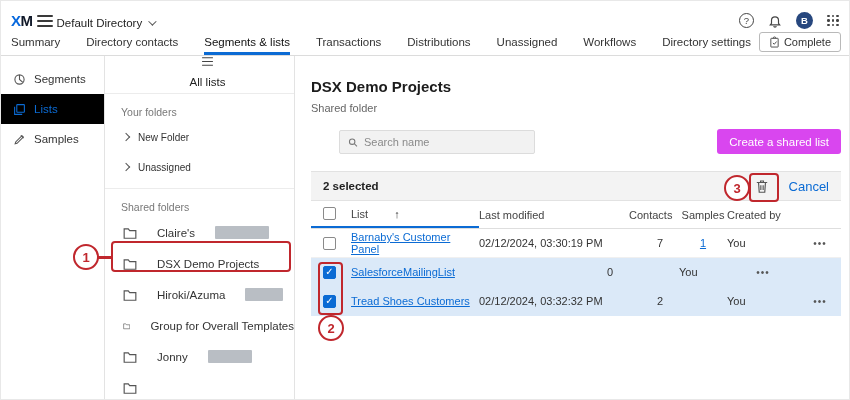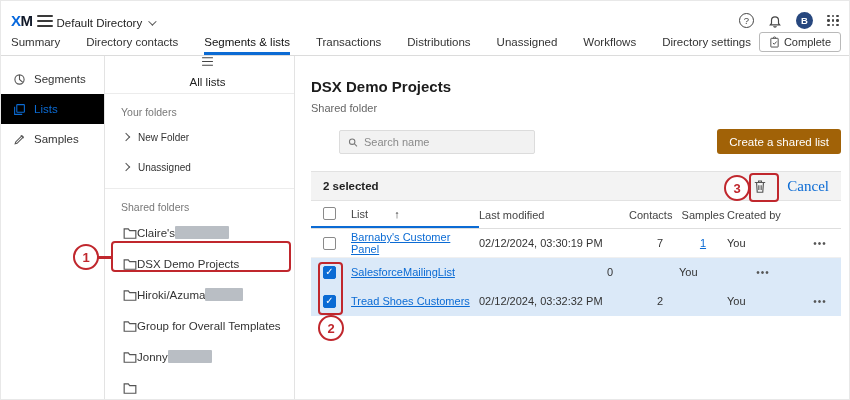--- a/index.html
+++ b/index.html
@@ -35,38 +35,38 @@
 
   .sidebar { width:104px; border-right:1px solid #e3e3e3; padding-top:8px; }
   .side-item { height:30px; display:flex; align-items:center; gap:8px; padding-left:12px; font-size:11.5px; color:#333; cursor:pointer; }
   .side-item.active { background:#000000; color:#0b6bd4; }
 
   .folders { width:190px; border-right:1px solid #e3e3e3; }
   .all-lists { height:38px; display:flex; align-items:center; gap:9px; padding-left:16px; font-size:11.5px; color:#222; border-bottom:1px solid #ececec; cursor:pointer;flex-direction:column; }
   .section-label { font-size:10.5px; color:#787878; padding:12px 16px 4px; }
   .tree-item { height:30px; display:flex; align-items:center; gap:9px; padding-left:18px; font-size:10px; color:#333; cursor:pointer; }
   .folders .divider { border-bottom:1px solid #ececec; margin-top:6px; }
-  .folder-item { height:31px; display:flex; align-items:center; gap:0; padding-left:18px; font-size:11.5px; color:#333; cursor:pointer; white-space:nowrap; }
+  .folder-item { height:31px; display:flex; align-items:center; gap:20px; padding-left:18px; font-size:11.5px; color:#333; cursor:pointer; white-space:nowrap; }
   .redact { display:inline-block; height:13px; background:#b9bec4; border-radius:1px; }
 
   
   .main { flex:1; padding:22px 8px 0 16px; }
   .page-title { font-size:15px; font-weight:700; color:#1c1c1c; }
   .page-sub { font-size:11px; color:#666; margin-top:7px; }
   .actions-row { margin-top:15px; display:flex; align-items:flex-end; justify-content:space-between;margin-left:28px; }
   .search-box { display:flex; align-items:center; gap:6px; width:196px; height:24px; background:#f2f2f2; border:1px solid #dcdcdc; border-radius:2px; padding:0 8px; }
   .search-box input { border:none; outline:none; background:transparent; font-size:11px; color:#333; width:100%; font-family:inherit; }
   .search-box input::placeholder { color:#8a8a8a; }
-  .create-btn { background:#a16207; color:#fff; border:none; border-radius:3px; height:25px; padding:0 12px; font-size:11.5px; cursor:pointer; font-family:inherit; }
+  .create-btn { background:#d946ef; color:#fff; border:none; border-radius:3px; height:25px; padding:0 12px; font-size:11.5px; cursor:pointer; font-family:inherit; }
 
   .selection-bar { margin-top:17px; height:30px; background:#f3f3f3; border:1px solid #e2e2e2; border-left:none; border-right:none; display:flex; align-items:center; padding:0 12px; }
   .sel-count { font-size:11.5px; font-weight:700; color:#222; }
   .sel-right { margin-left:auto; display:flex; align-items:center; gap:14px; }
   .trash-btn { width:26px; height:26px; display:flex; align-items:center; justify-content:center; cursor:pointer; }
-  .cancel-link { font-size:15px; color:#0b6bd4; cursor:pointer;font-family:Liberation Serif, serif; }
+  .cancel-link { font-size:13px; color:#0b6bd4; cursor:pointer; }
 
   .trow { display:grid; grid-template-columns:40px 128px 150px 50px 48px 72px 1fr; align-items:center; }
   .thead { height:28px; border-bottom:1px solid #dedede; font-size:11px; color:#444; }
   .thead .c-check, .thead .c-list { border-bottom:2px solid #0b6bd4; height:100%; display:flex; align-items:center; }
   .sort-arrow { color:#333; margin-left:26px; font-size:11px; }
   .tbody .trow { height:29px; font-size:11px; color:#333; border-bottom:1px solid #f0f0f0; }
   .tbody .trow.selected { background:#dbe9f8; border-bottom-color:#dbe9f8; }
   .c-check { padding-left:12px; }
   .cb { width:13px; height:13px; border:1px solid #8a8a8a; border-radius:2px; background:#fff; cursor:pointer; display:flex; align-items:center; justify-content:center; font-size:10px; color:#fff; line-height:1; }
   .cb.checked { background:#0b6bd4; border-color:#0b6bd4; }

